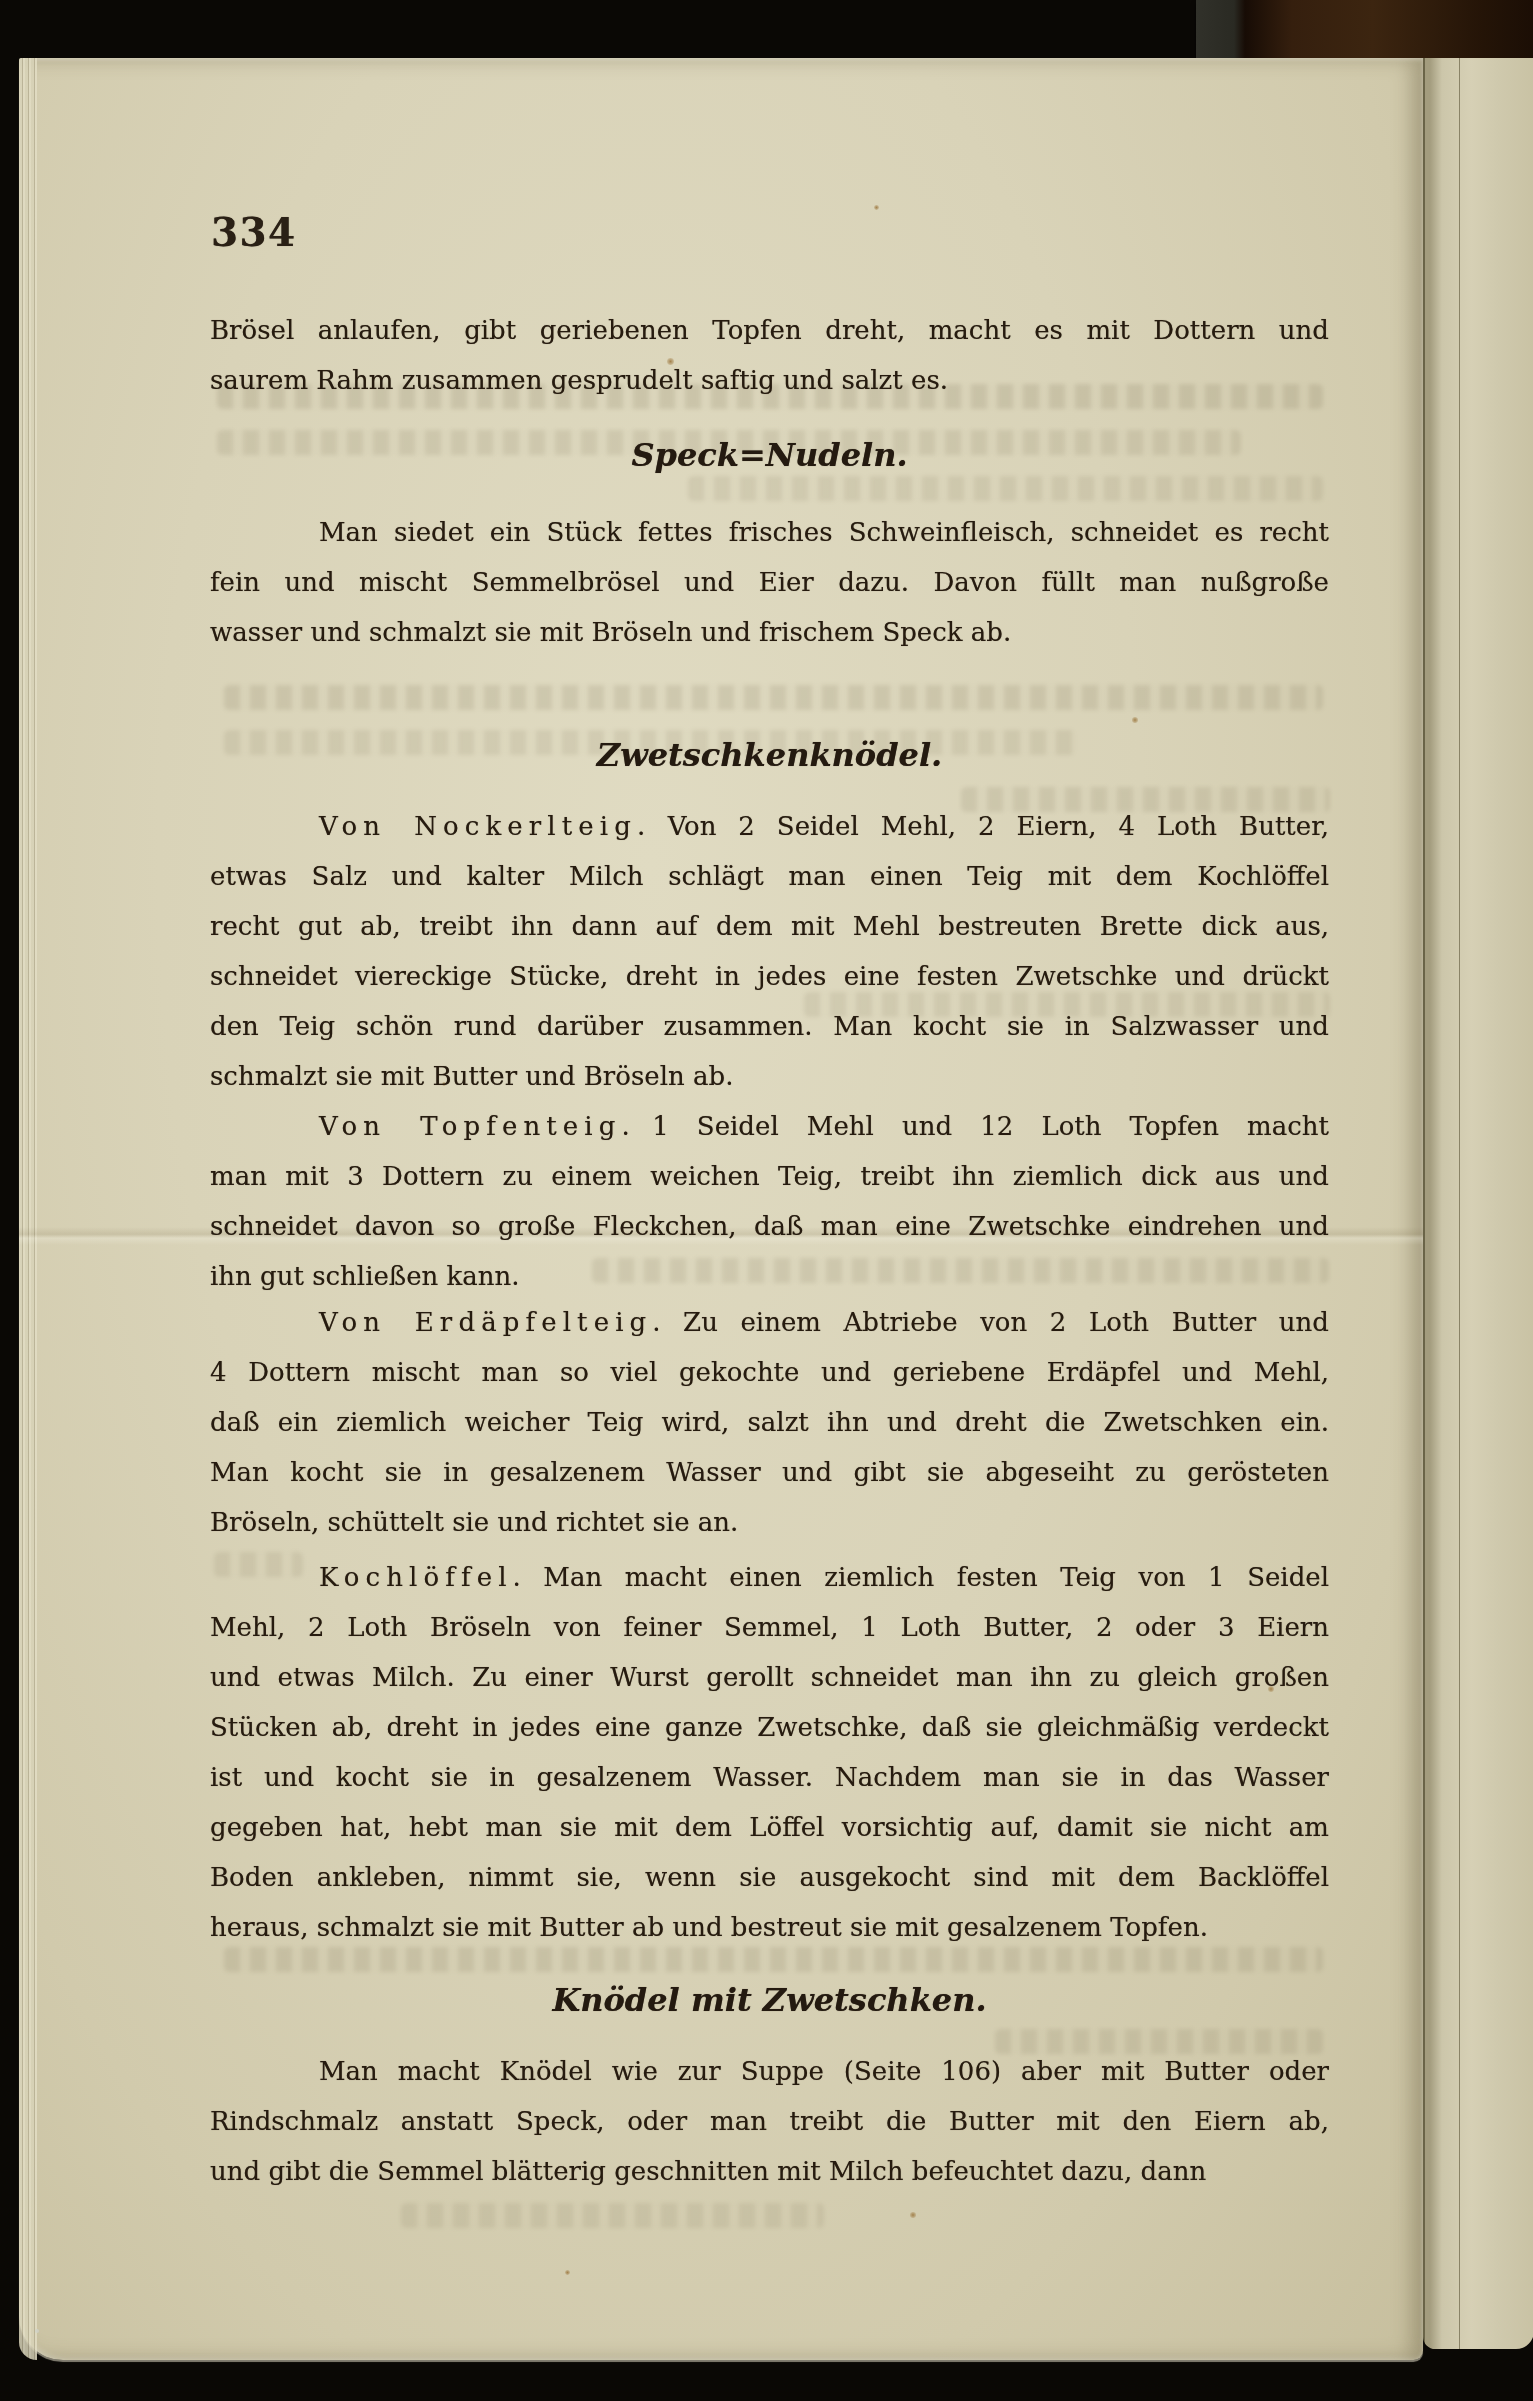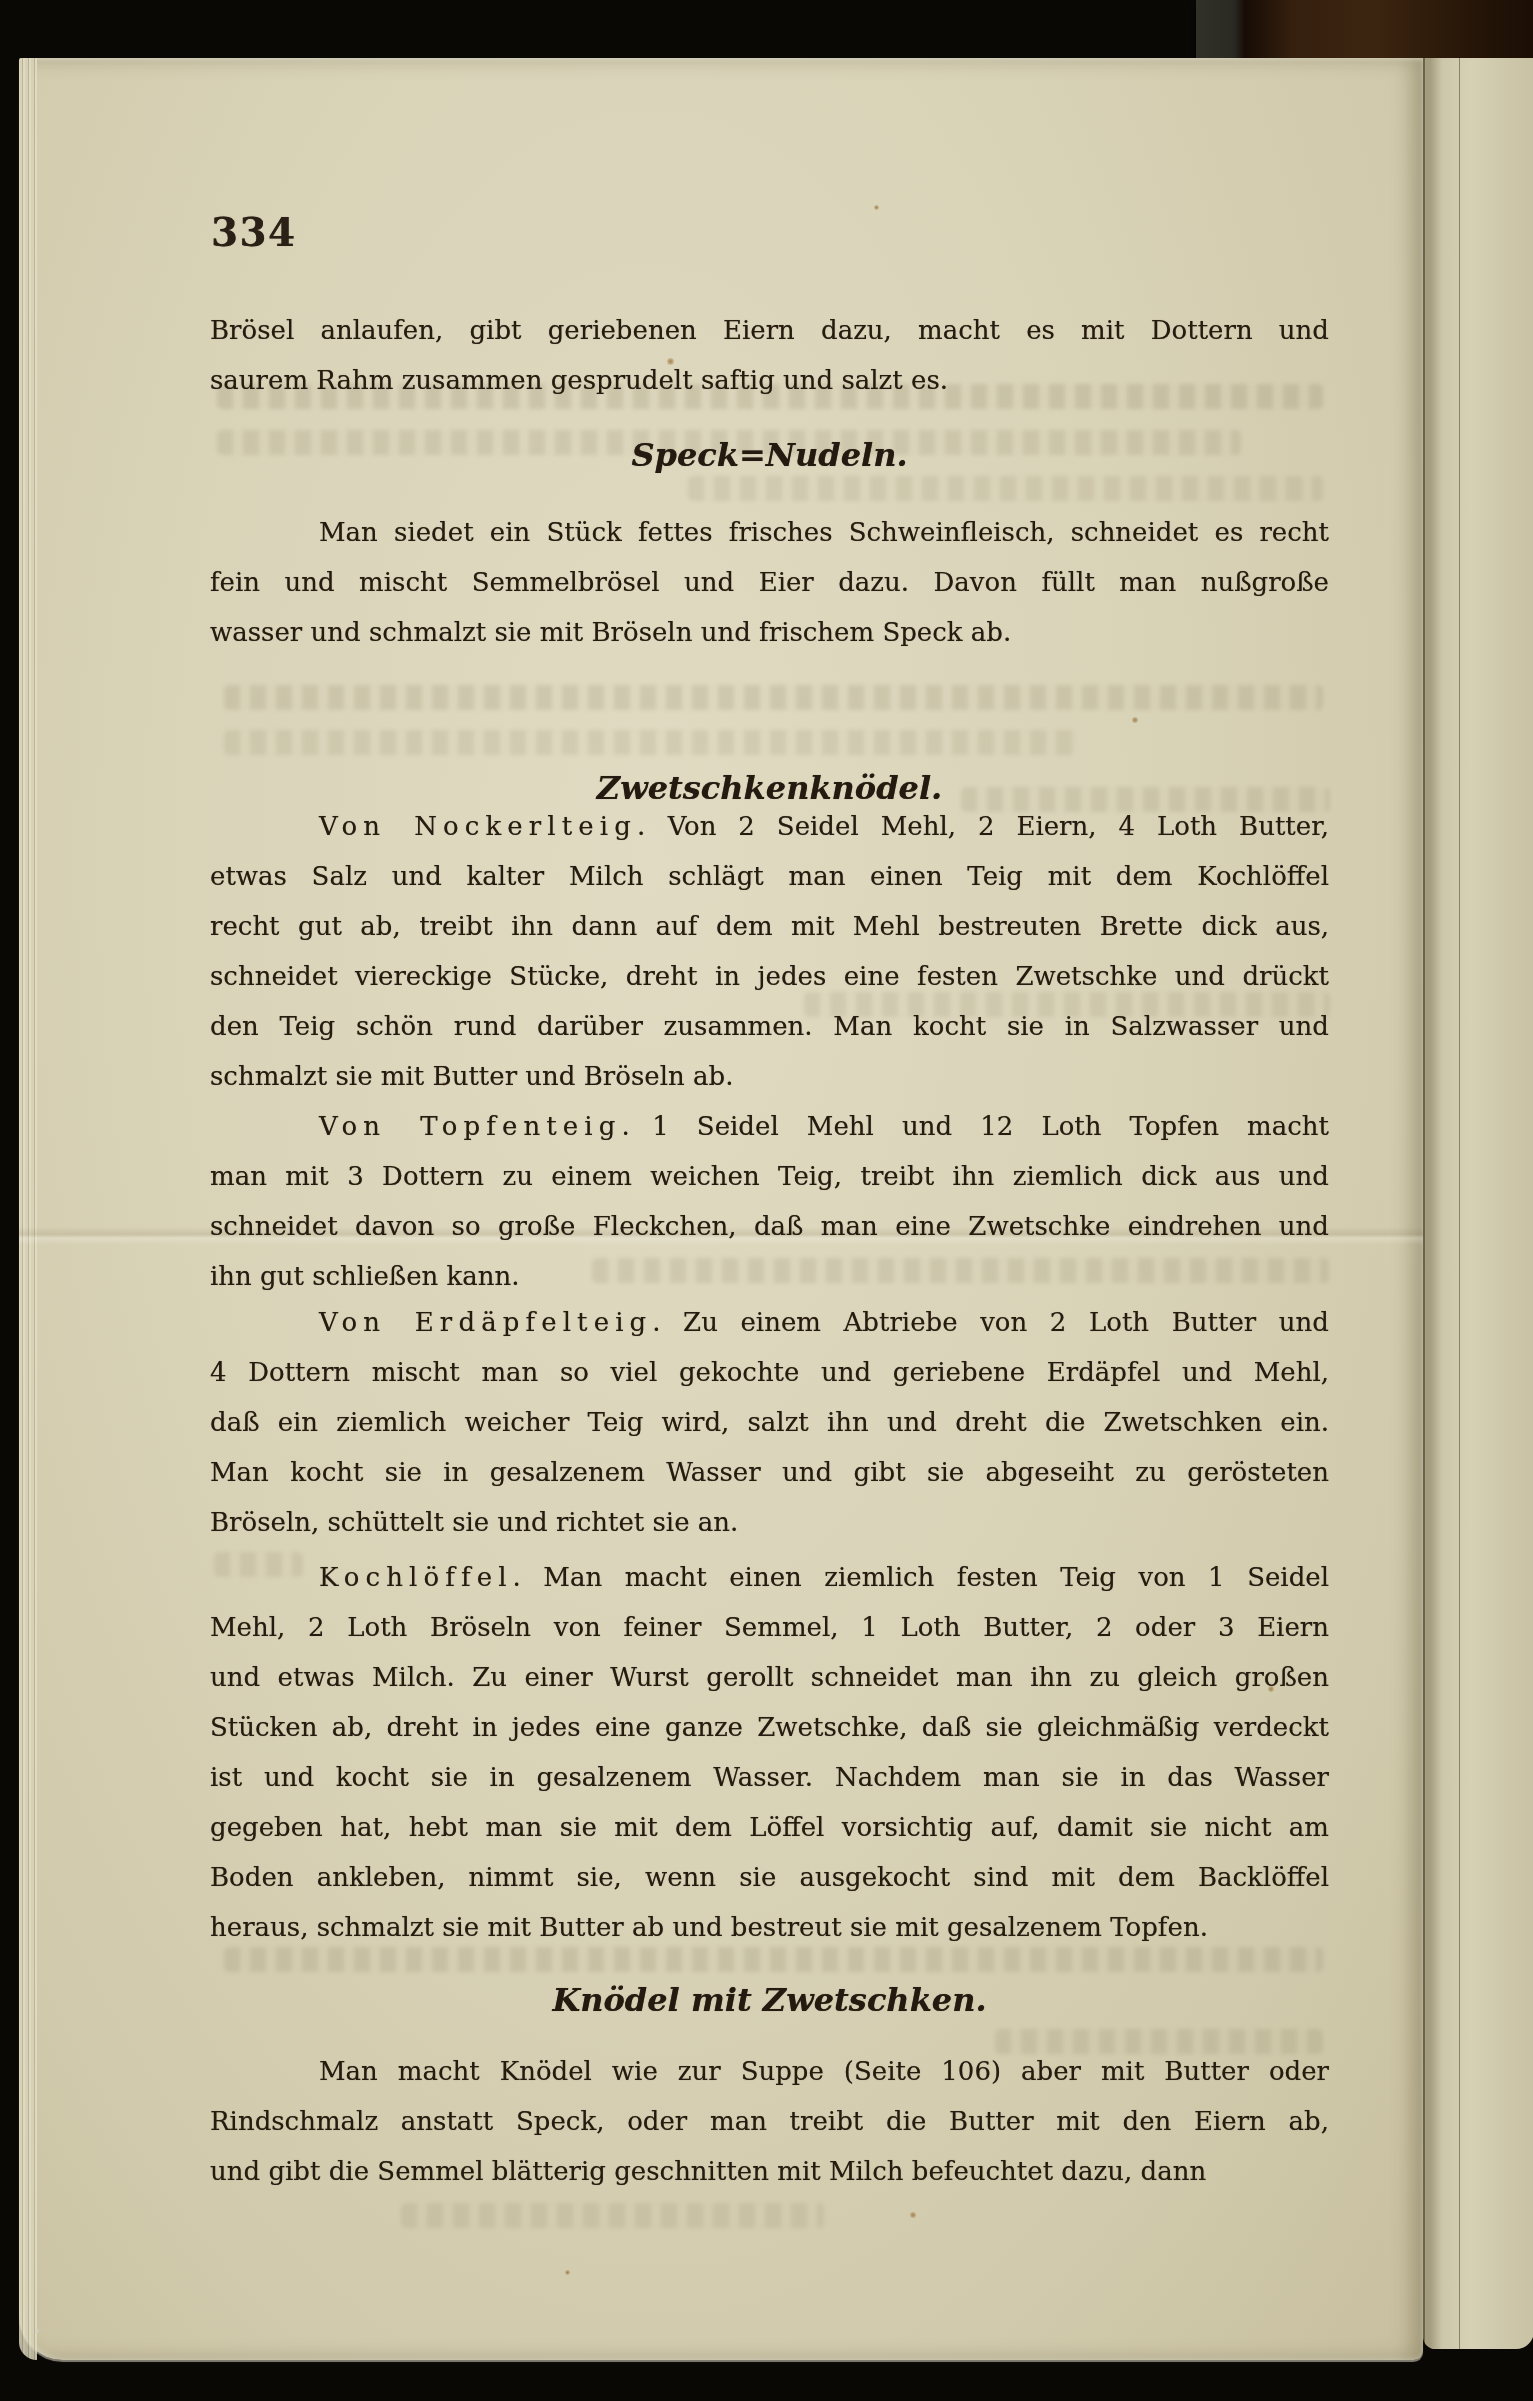--- a/index.html
+++ b/index.html
@@ -124,33 +124,33 @@
   <div class="spot s4"></div>
   <div class="spot s5"></div>
   <div class="spot s6"></div>
   <div class="spot s7"></div>
 
   <div class="crease"></div>
 
   <div class="pagenum">334</div>
 
   <div class="para" style="top:247px">
-    <div class="line">Brösel anlaufen, gibt geriebenen Eiern dazu, macht es mit Dottern und</div>
+    <div class="line">Brösel anlaufen, gibt geriebenen Topfen dreht, macht es mit Dottern und</div>
     <div class="line last">saurem Rahm zusammen gesprudelt saftig und salzt es.</div>
   </div>
 
   <div class="heading" style="top:377px">Speck=Nudeln.</div>
 
   <div class="para" style="top:449px">
     <div class="line indent">Man siedet ein Stück fettes frisches Schweinfleisch, schneidet es recht</div>
     <div class="line">fein und mischt Semmelbrösel und Eier dazu. Davon füllt man nußgroße</div>
     <div class="line last">wasser und schmalzt sie mit Bröseln und frischem Speck ab.</div>
   </div>
 
-  <div class="heading" style="top:710px">Zwetschkenknödel.</div>
+  <div class="heading" style="top:677px">Zwetschkenknödel.</div>
 
   <div class="para" style="top:743px">
     <div class="line indent"><span class="lead">Von Nockerlteig.</span><span>Von 2 Seidel Mehl, 2 Eiern, 4 Loth Butter,</span></div>
     <div class="line">etwas Salz und kalter Milch schlägt man einen Teig mit dem Kochlöffel</div>
     <div class="line">recht gut ab, treibt ihn dann auf dem mit Mehl bestreuten Brette dick aus,</div>
     <div class="line">schneidet viereckige Stücke, dreht in jedes eine festen Zwetschke und drückt</div>
     <div class="line">den Teig schön rund darüber zusammen. Man kocht sie in Salzwasser und</div>
     <div class="line last">schmalzt sie mit Butter und Bröseln ab.</div>
   </div>
 

